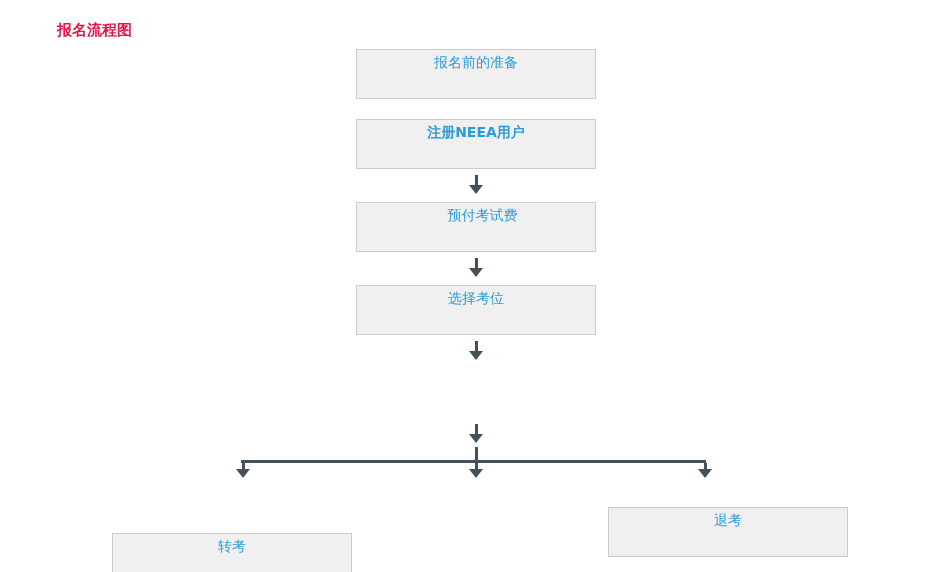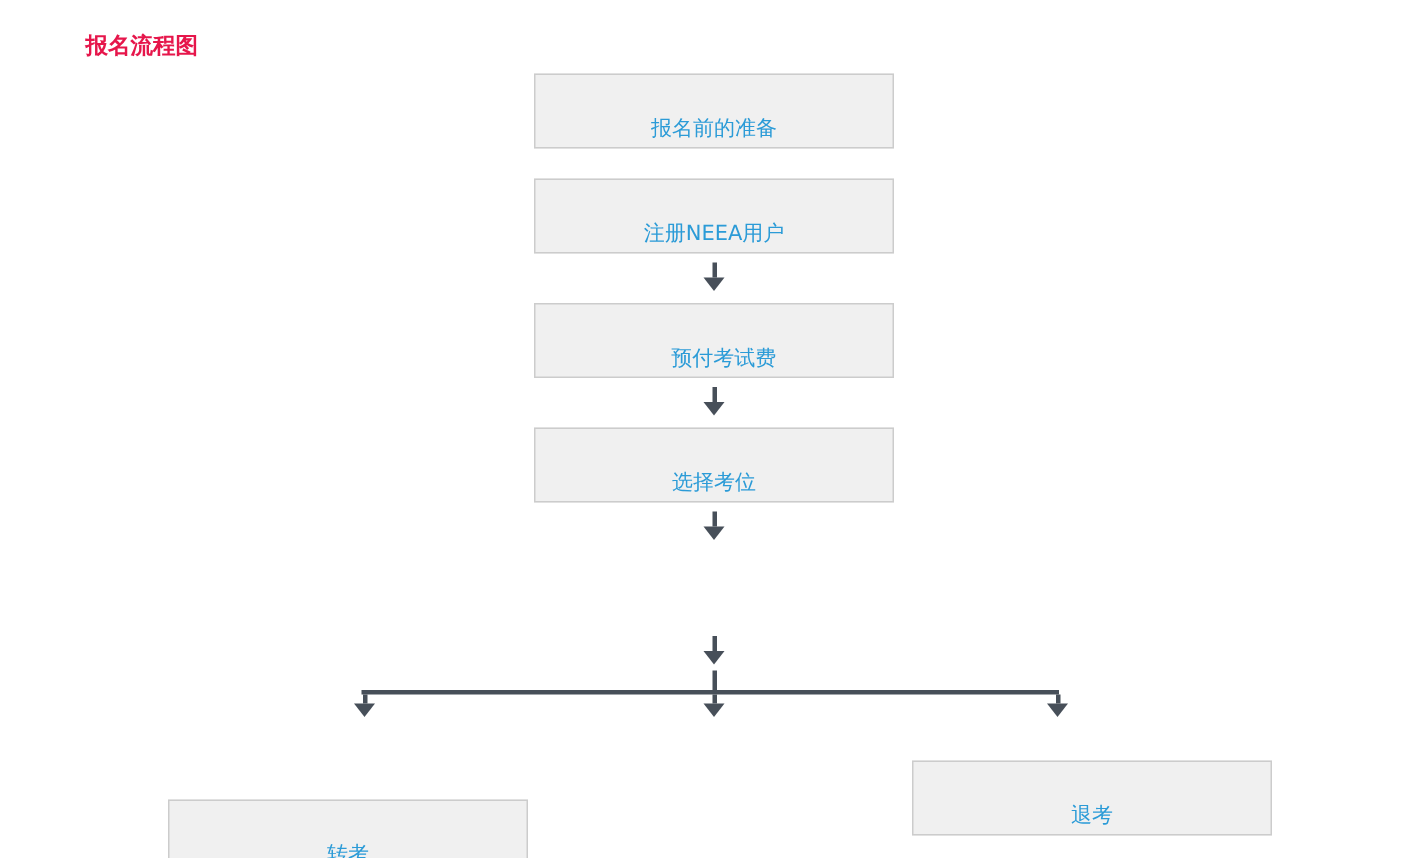--- a/index.html
+++ b/index.html
@@ -31,30 +31,30 @@
   }
   .flow-box{
     position:absolute;
     width:240px;
     height:50px;
     background:var(--box_bg);
     border:1px solid var(--box_border);
     display:flex;
     flex-direction:column;
     align-items:center;
-    justify-content:flex-end;
+    justify-content:flex-start;
     color:var(--box_text_blue);
     font-size:14px;
     line-height:24px;
     text-align:center;
     cursor:pointer;
   }
   .step{left:356px;}
   .step-1{top:49px;}
-  .step-2{top:119px;}
+  .step-2{top:119px;font-weight:bold;}
   .step-3{top:202px;padding-left:13px;}
   .step-4{top:285px;}
   .step-5{top:368px;}
   .branch-left{left:112px;top:533px;}
   .branch-center{left:357px;top:487px;height:70px;}
   .branch-right{left:608px;top:507px;}
 
   .down-arrow{
     position:absolute;
     width:14px;

